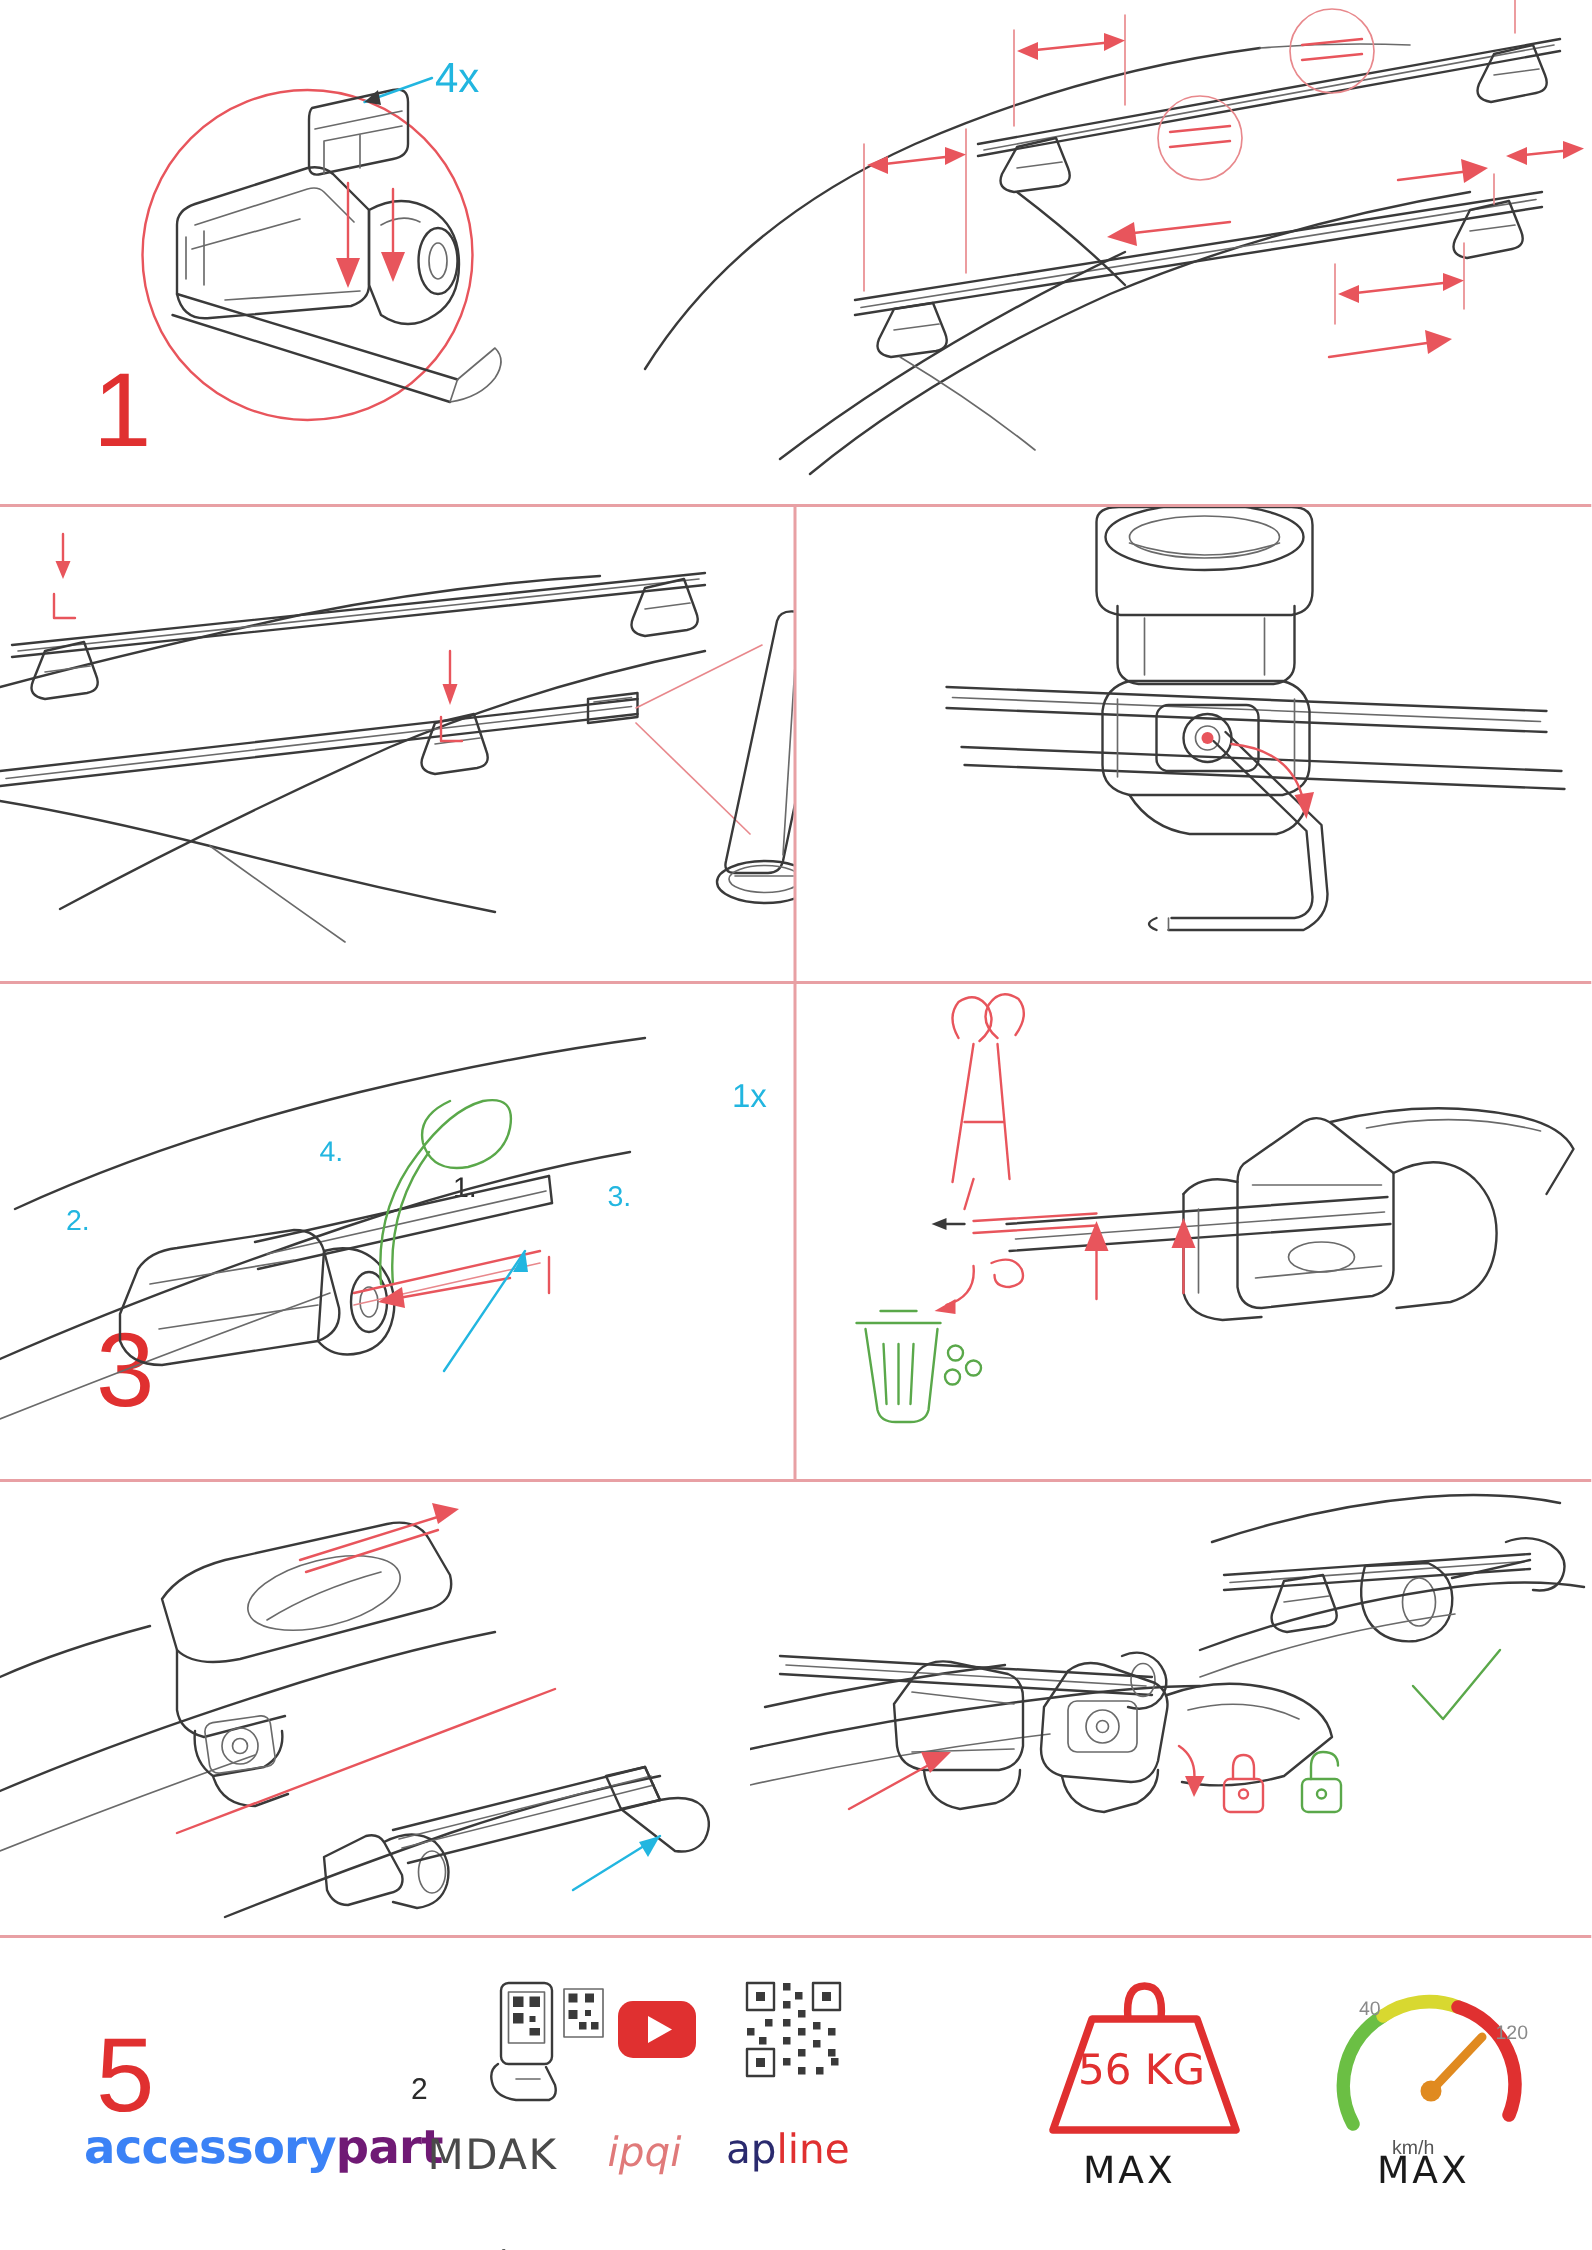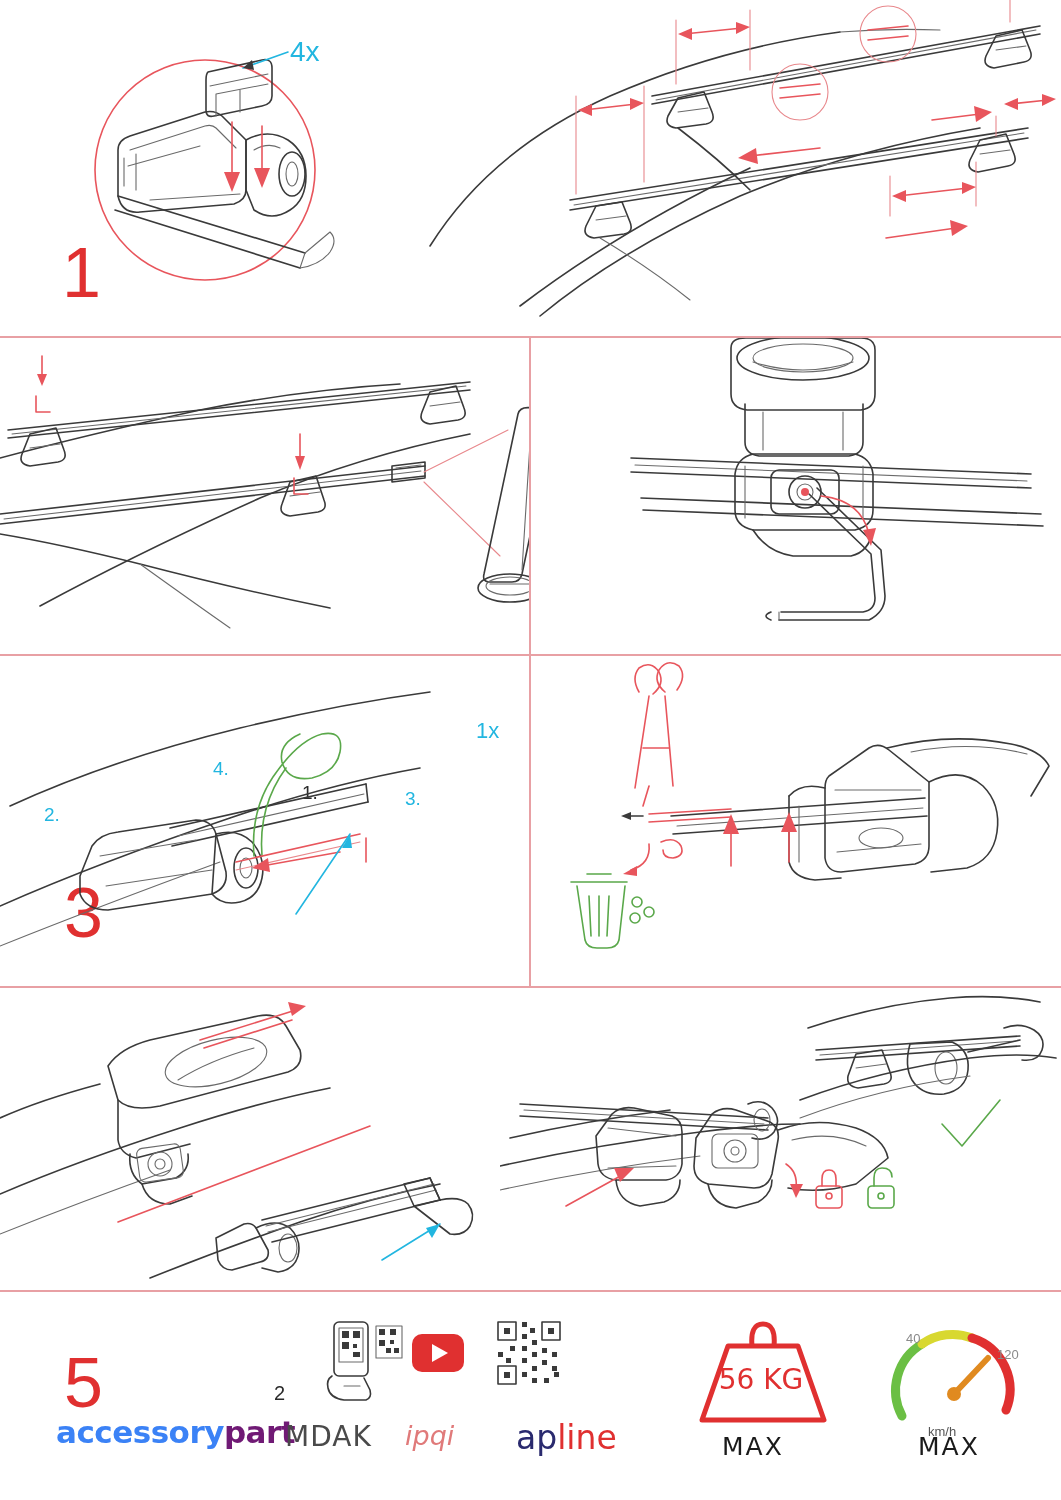--- a/index.html
+++ b/index.html
@@ -104,21 +104,21 @@
     font-family: "DejaVu Sans", sans-serif; font-size: 28px;
     color: #4a4a4a; letter-spacing: 1px;
   }
   .logo-ipqi {
     position: absolute; left: 405px; top: 1420px;
     font-family: "DejaVu Sans", sans-serif; font-size: 27px;
     color: #e07a7a; font-style: italic;
   }
   .logo-apline {
     position: absolute; left: 484px; top: 1418px;
-    font-family: "DejaVu Sans", sans-serif; font-size: 33px; margin-left: 32px;
+    font-family: "DejaVu Sans", sans-serif; font-size: 27px;
   }
   .logo-apline .p1 { color: #2a2a6e; }
   .logo-apline .p2 { color: #e03030; }
 
   .max-label {
     position: absolute;
     font-family: "DejaVu Sans", sans-serif;
     font-size: 25px;
     color: #1a1a1a;
     letter-spacing: 2px;
@@ -315,21 +315,21 @@
         <path class="ln-t" d="M62 14 L52 172"></path>
         <path class="ln-t" d="M70 16 L60 174"></path>
         <path class="ln-r" d="M66 84 L60 160"></path>
         <path class="ln-r" d="M70 86 L64 162"></path>
         <ellipse cx="40" cy="190" rx="32" ry="14" class="ln"></ellipse>
         <ellipse cx="40" cy="188" rx="24" ry="9" class="ln-t"></ellipse>
         <path class="ln-t" d="M20 186 L60 186"></path>
         <path class="ln" d="M76 120 Q88 122 88 134 Q88 146 76 148"></path>
       </g>
     </svg>
-    <div class="note cyan" style="left:476px;top:380px;font-size:22px;">1x</div>
+    <div class="note cyan" style="left:488px;top:380px;font-size:22px;">1x</div>
     <div class="note dark" style="left:302px;top:444px;font-size:19px;">1.</div>
     <div class="note cyan" style="left:44px;top:466px;font-size:19px;">2.</div>
     <div class="note cyan" style="left:405px;top:450px;font-size:19px;">3.</div>
     <div class="note cyan" style="left:213px;top:420px;font-size:19px;">4.</div>
     <div class="step-num thin" style="left:64px;top:540px;font-size:70px;">3</div>
   </div>
 
   <div class="panel" style="left:531px;top:338px;width:530px;height:316px;">
     <svg width="530" height="316" viewBox="0 0 530 316">
 

